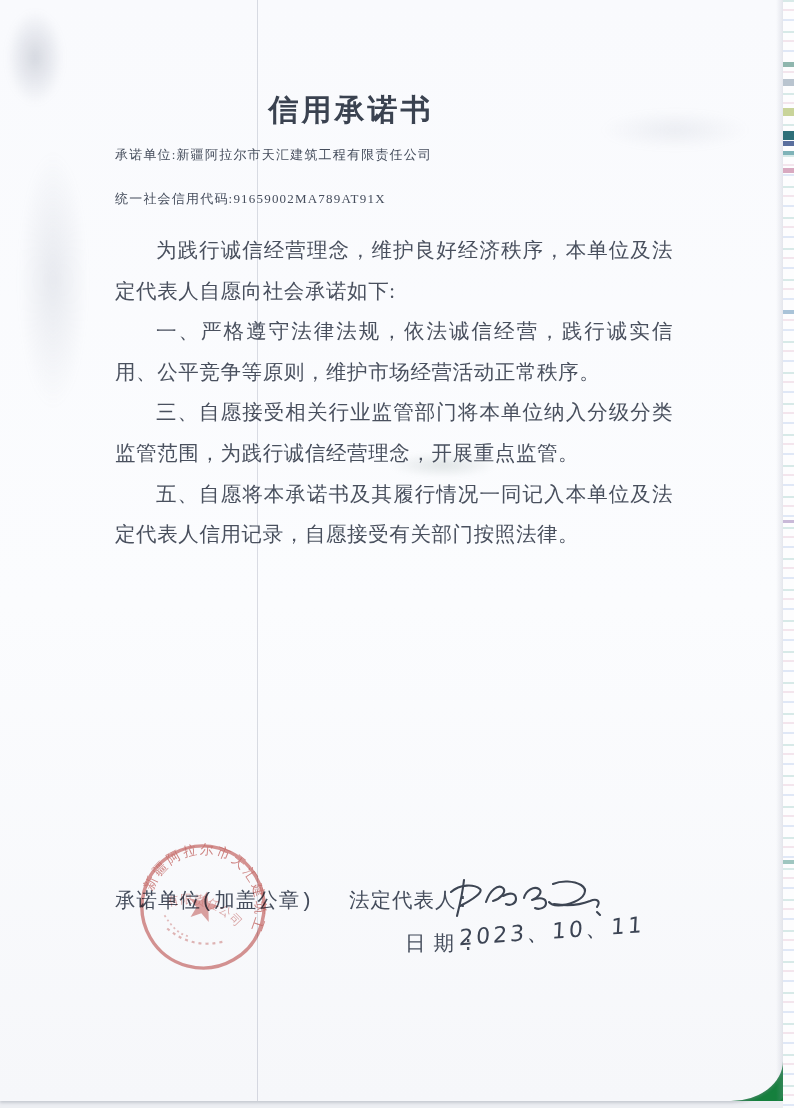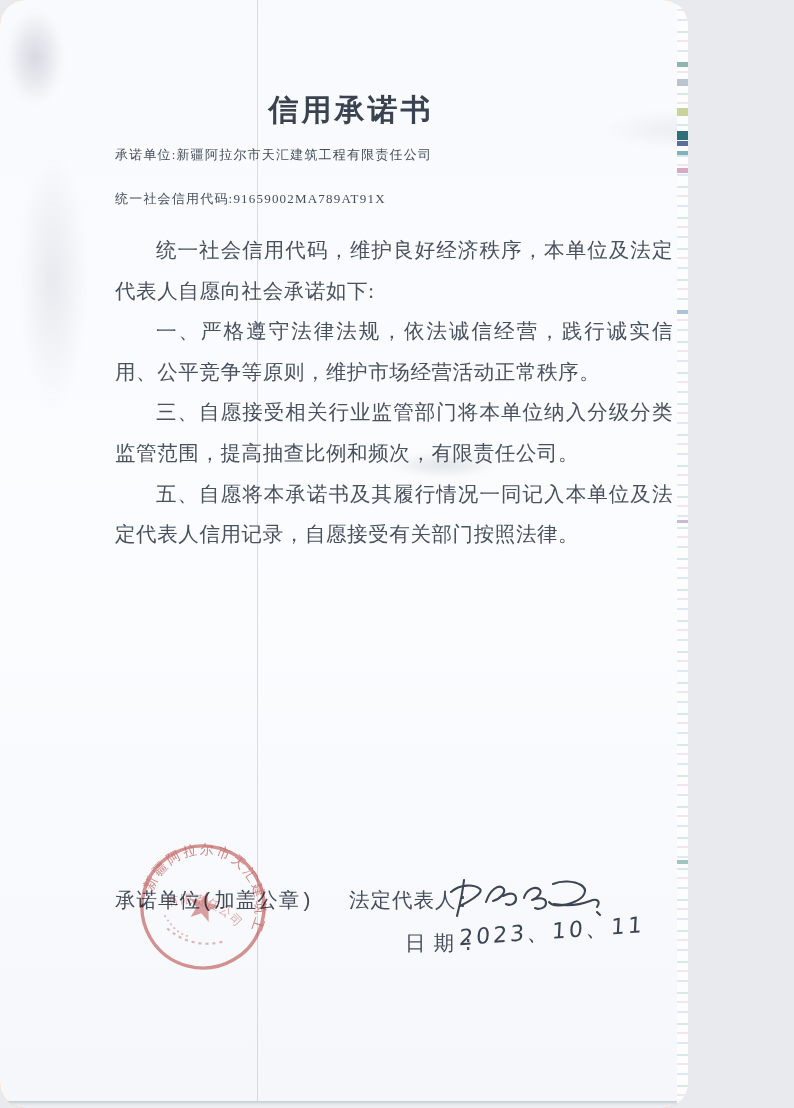--- a/index.html
+++ b/index.html
@@ -1,21 +1,20 @@
 <!DOCTYPE html>
 <html><head>
 <meta charset="utf-8">
 <style>
   * { margin:0; padding:0; box-sizing:border-box; }
   html,body { background:#e9eaee; }
   .scan {
-    position:relative; width:688px; height:1108px; overflow:hidden;
-    background:#fdba74;
+    position:relative; width:794px; height:1108px; overflow:hidden;
+    background:#15803d;
     font-family:"Liberation Serif","DejaVu Serif",serif;
-    border-radius:25px;
   }
   .paper {
     position:absolute; left:0; top:0; width:783px; height:1101px;
     background:linear-gradient(180deg,#f9fafd 0%,#fbfcfe 55%,#f6f7fa 100%);
     border-bottom-right-radius:52px 40px;
     box-shadow:0 2px 3px rgba(130,135,150,.35);
   }
   .paper::after {
     content:""; position:absolute; right:0; top:0; width:7px; height:100%;
     background:linear-gradient(to right, rgba(0,0,0,0), rgba(150,155,175,.22));
@@ -106,23 +105,23 @@
     <div class="smudge sm3"></div>
     <div class="bleed"></div>
     <div class="crease"></div>
 
     <h1 class="title">信用承诺书</h1>
 
     <div class="info-line il1">承诺单位:新疆阿拉尔市天汇建筑工程有限责任公司</div>
     <div class="info-line il2">统一社会信用代码:91659002MA789AT91X</div>
 
     <div class="body-text">
-      <p>统一社会信用代码，维护良好经济秩序，本单位及法定代表人自愿向社会承诺如下:</p>
+      <p>为践行诚信经营理念，维护良好经济秩序，本单位及法定代表人自愿向社会承诺如下:</p>
       <p>一、严格遵守法律法规，依法诚信经营，践行诚实信用、公平竞争等原则，维护市场经营活动正常秩序。</p>
-      <p>三、自愿接受相关行业监管部门将本单位纳入分级分类监管范围，提高抽查比例和频次，有限责任公司。</p>
+      <p>三、自愿接受相关行业监管部门将本单位纳入分级分类监管范围，为践行诚信经营理念，开展重点监管。</p>
       <p>五、自愿将本承诺书及其履行情况一同记入本单位及法定代表人信用记录，自愿接受有关部门按照法律。</p>
     </div>
 
     <div class="footer-label unit-label">承诺单位(加盖公章)</div>
     <div class="footer-label rep-label">法定代表人:</div>
 
     <svg class="signature" width="158" height="48" viewBox="0 0 158 48">
       <g fill="none" stroke="#3d4553" stroke-width="2.1" stroke-linecap="round" stroke-linejoin="round">
         <path d="M14,6 C13,16 10,30 7,42"></path>
         <path d="M1,18 C10,10 24,10 30,15 C33,18 24,25 10,32"></path>

